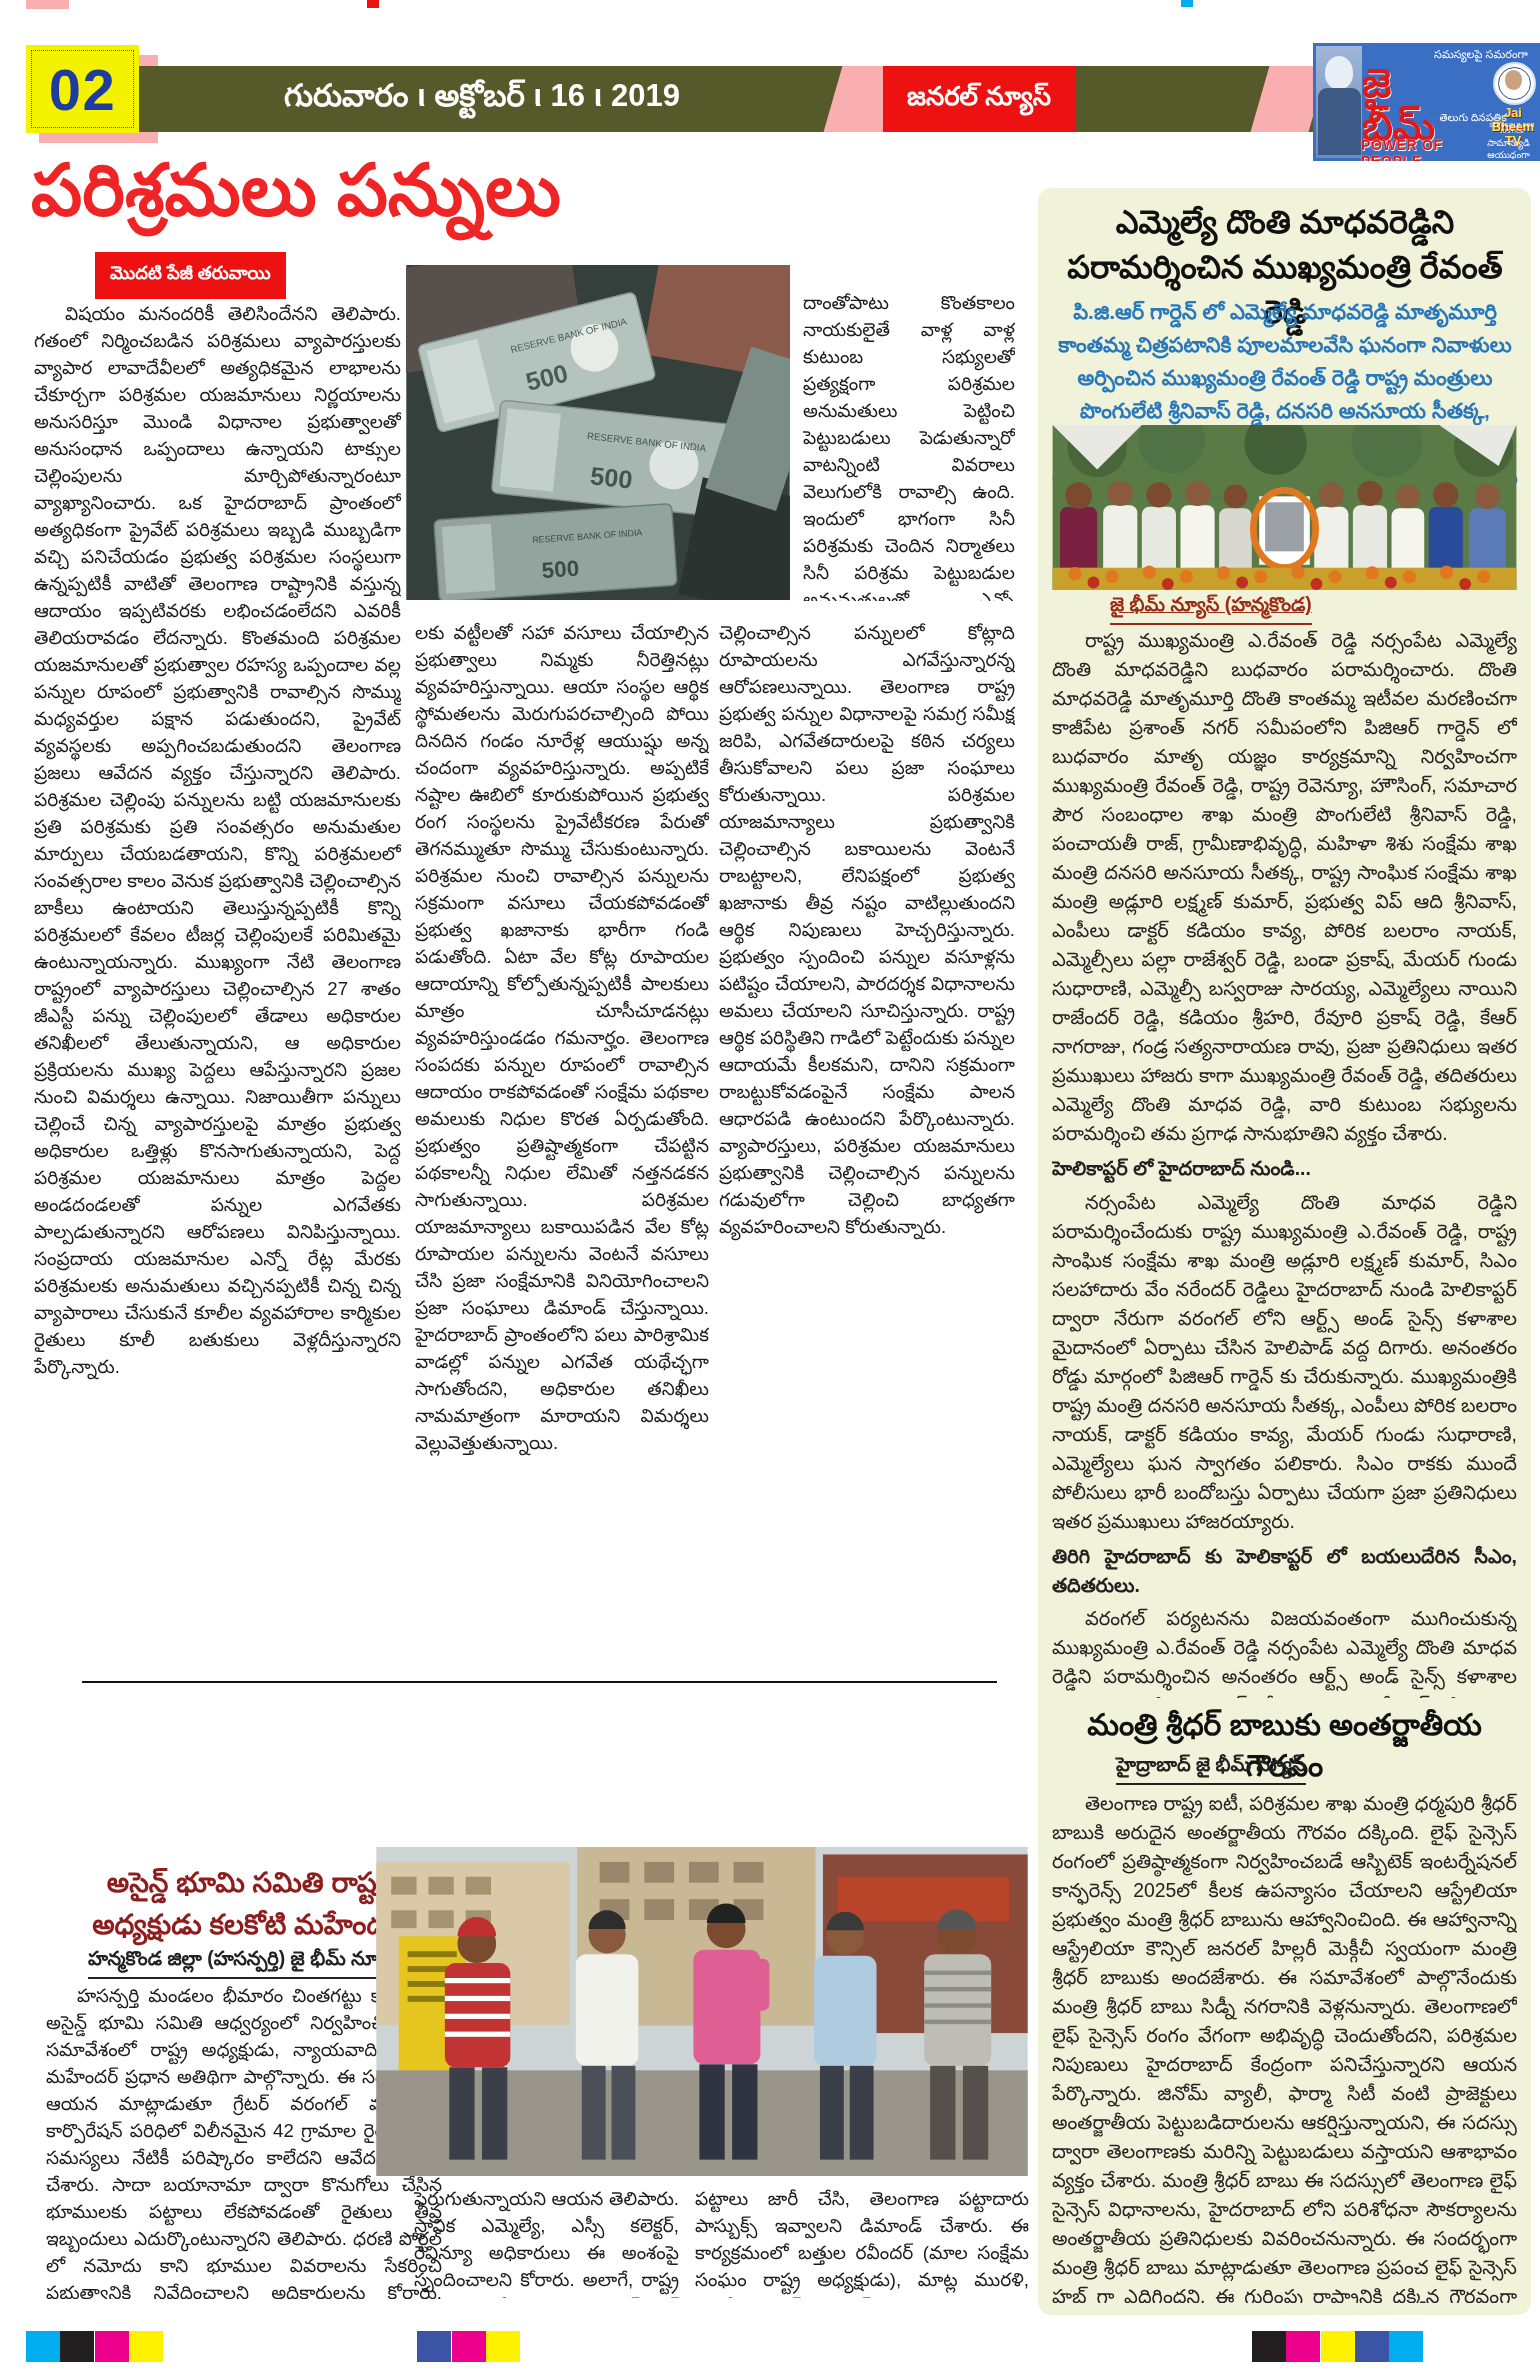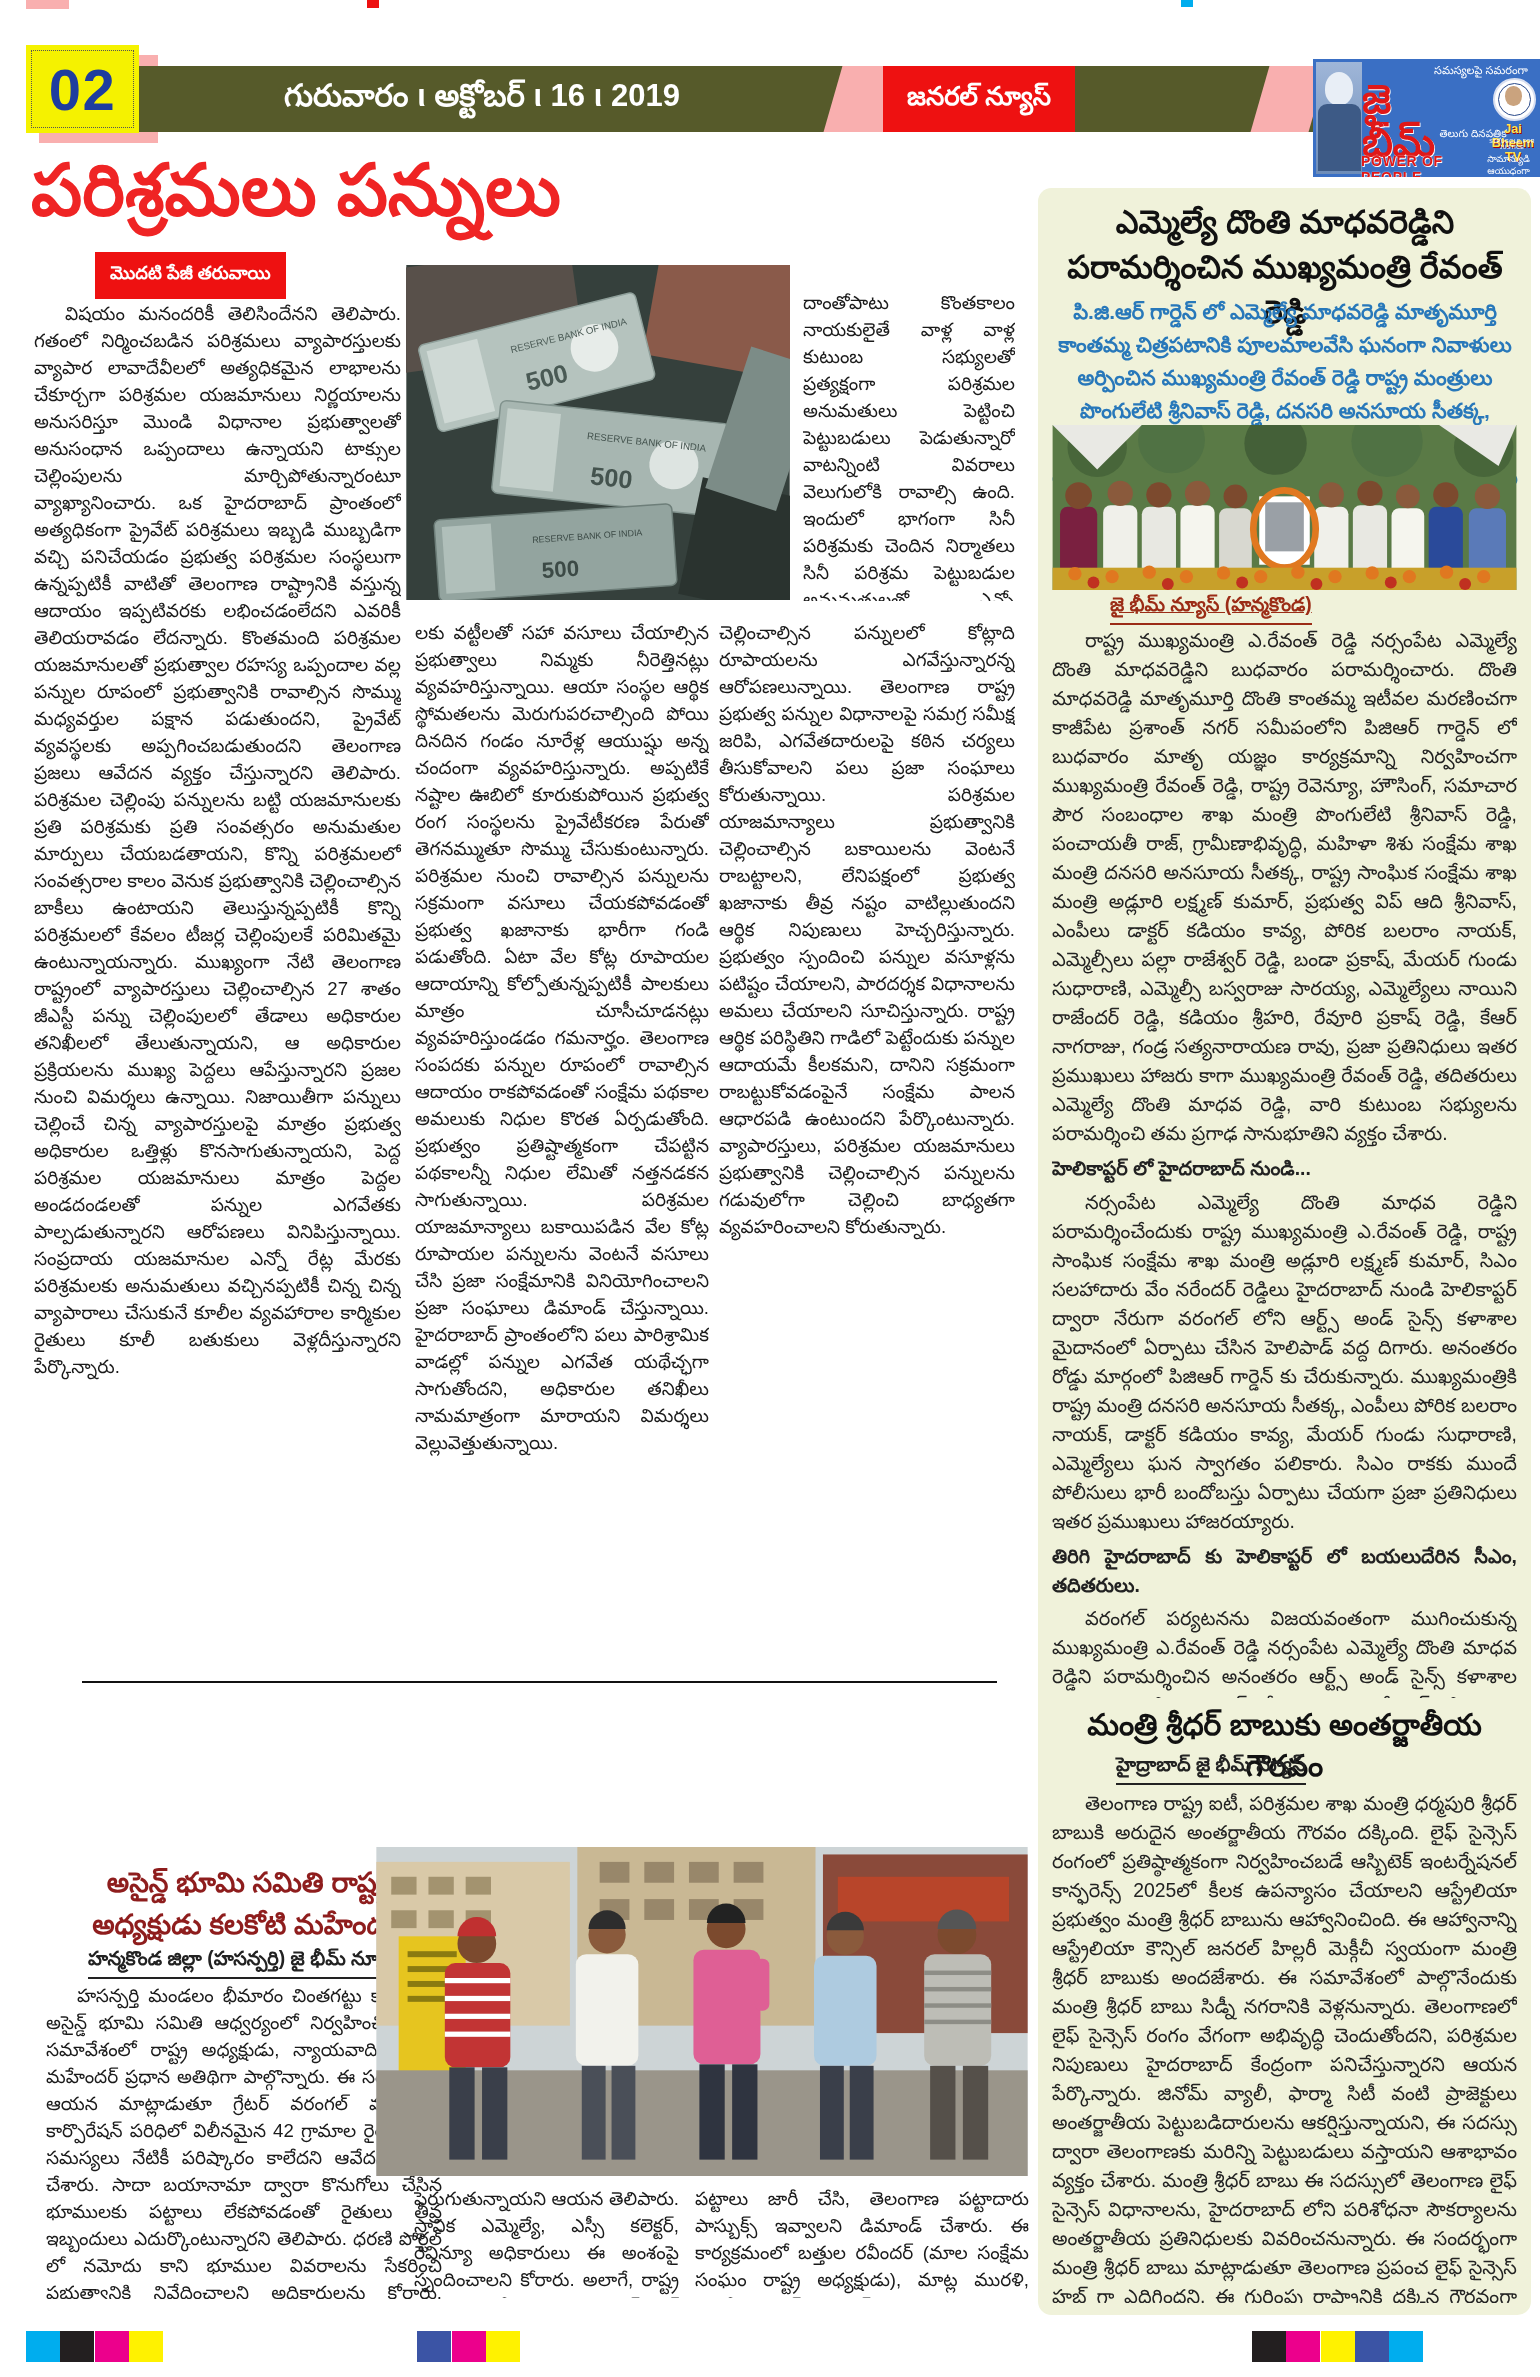--- a/index.html
+++ b/index.html
@@ -11,21 +11,21 @@
   #pagenum-shadow{left:39px;top:55px;width:119px;height:88px;background:#f9afaf;}
   #pagenum-box{left:26px;top:45px;width:113px;height:88px;background:#f5f200;display:flex;align-items:center;justify-content:center;}
   #pagenum-box .inner{width:101px;height:76px;border:0.7px dotted #555;display:flex;align-items:center;justify-content:center;}
   #pagenum{font-size:58px;font-weight:bold;color:#1e3d9e;letter-spacing:1.5px;}
   #topbar{left:128px;top:66px;width:1185px;height:66px;background:#565a2a;}
   #dateline{left:128px;top:66px;width:708px;height:66px;display:flex;align-items:center;justify-content:center;color:#fff;font-size:31px;font-weight:bold;}
   #seclabel-wedge{left:833px;top:66px;width:60px;height:66px;background:#f9afaf;transform:skewX(-16deg);}
   #seclabel{left:883px;top:66px;width:192px;height:66px;background:#ee1111;display:flex;align-items:center;justify-content:center;color:#fff;font-size:26px;font-weight:bold;}
   #right-wedge{left:1260px;top:66px;width:58px;height:66px;background:#f9afaf;transform:skewX(-16deg);}
   
-  #logo{left:1313px;top:43px;width:227px;height:118px;background:#3a6fc4;overflow:hidden;margin-top:16px;}
+  #logo{left:1313px;top:43px;width:227px;height:118px;background:#3a6fc4;overflow:hidden;}
   #logo .portrait{position:absolute;left:3px;top:3px;width:46px;height:112px;background:linear-gradient(180deg,#9fb6d8,#6d8cb8);}
   #logo .portrait .head{position:absolute;left:9px;top:10.4px;width:28px;height:33px;border-radius:50% 50% 45% 45%;background:#e8eef6;}
   #logo .portrait .suit{position:absolute;left:1.5px;top:42px;width:43px;height:67px;background:#3d5a86;border-radius:9px 9px 0 0;}
   #logo-title{position:absolute;left:49px;top:19.4px;width:112px;color:#e01818;font-size:40px;font-weight:bold;text-shadow:0.7px 0.7px 0 #fff;line-height:43px;}
   #logo-tagline-top{position:absolute;left:112px;top:4.5px;width:112px;color:#ffffff;font-size:11.2px;text-align:center;}
   #logo-subtitle{position:absolute;left:119px;top:69px;width:82px;color:#ffffff;font-size:10.4px;text-align:center;}
   #logo-power{position:absolute;left:48px;top:94px;width:127px;color:#e01818;font-size:14px;font-weight:bold;text-shadow:0 0 1.5px #fff,0.7px 0.7px 0 #fff;letter-spacing:0.7px;}
   #logo-emblem{position:absolute;left:180px;top:19.4px;width:39px;height:39px;border-radius:50%;background:#ffffff;border:2.2px solid #d8dff0;}
   #logo-emblem .face{position:absolute;left:10.4px;top:6px;width:16.4px;height:19.4px;border-radius:50%;background:#caa37e;}
   #logo-emblem .ring{position:absolute;left:3px;top:3px;width:31px;height:31px;border-radius:50%;border:1.5px solid #2a4a8a;}

